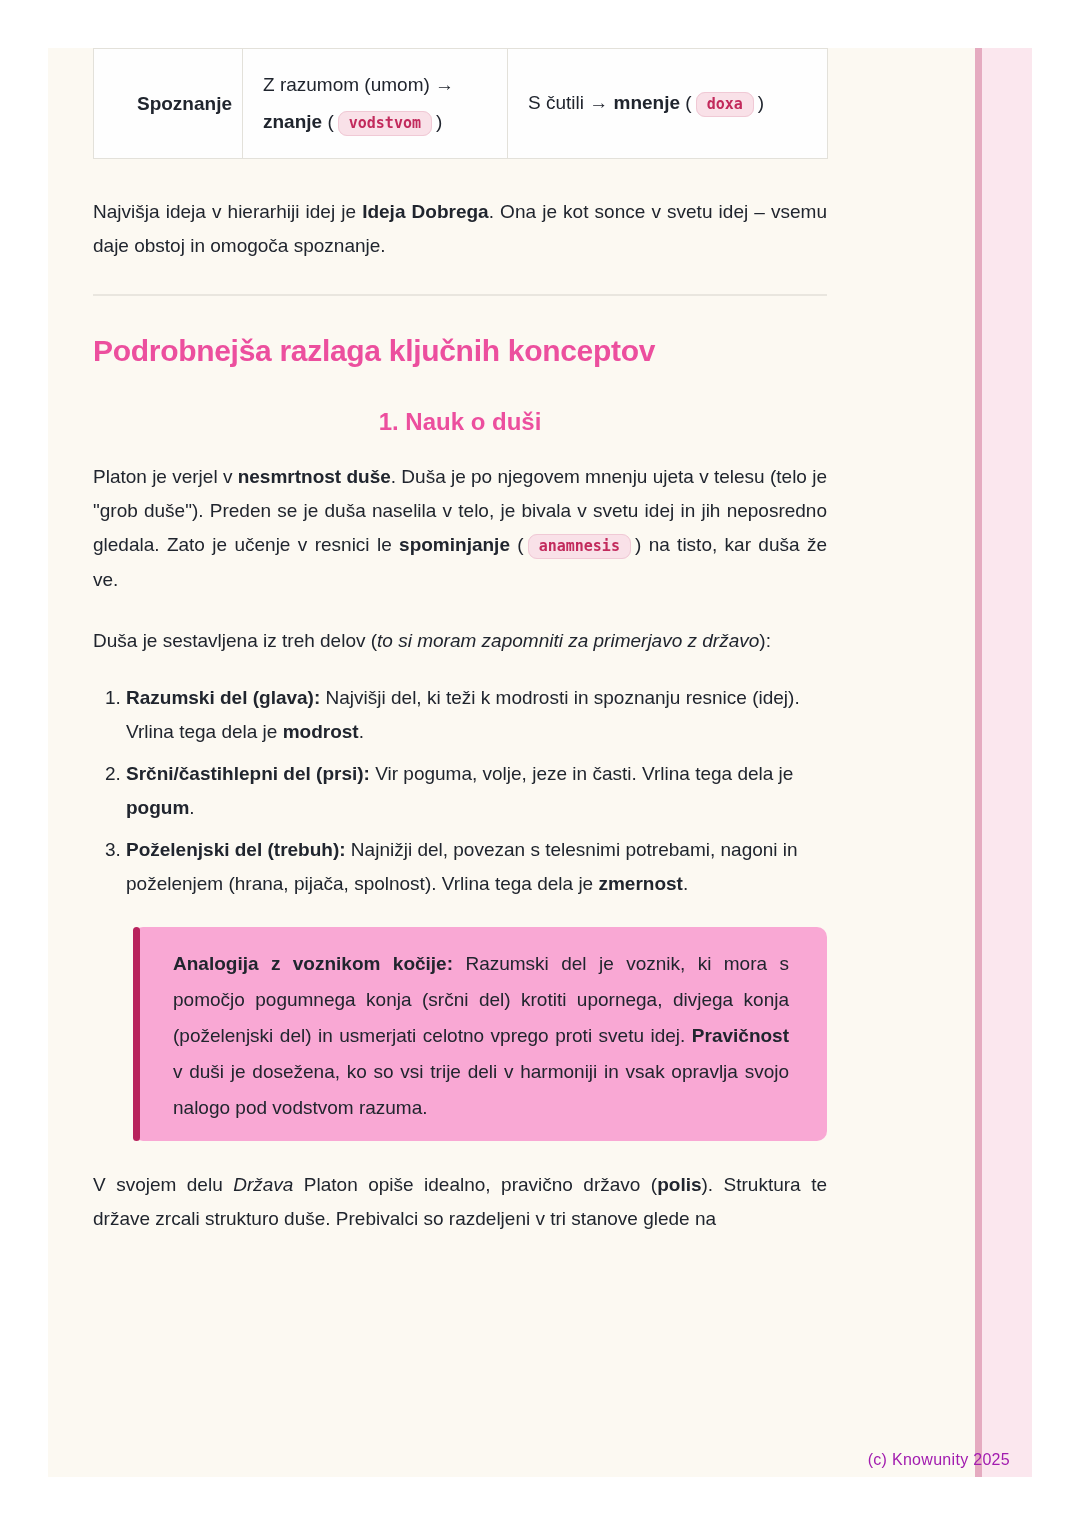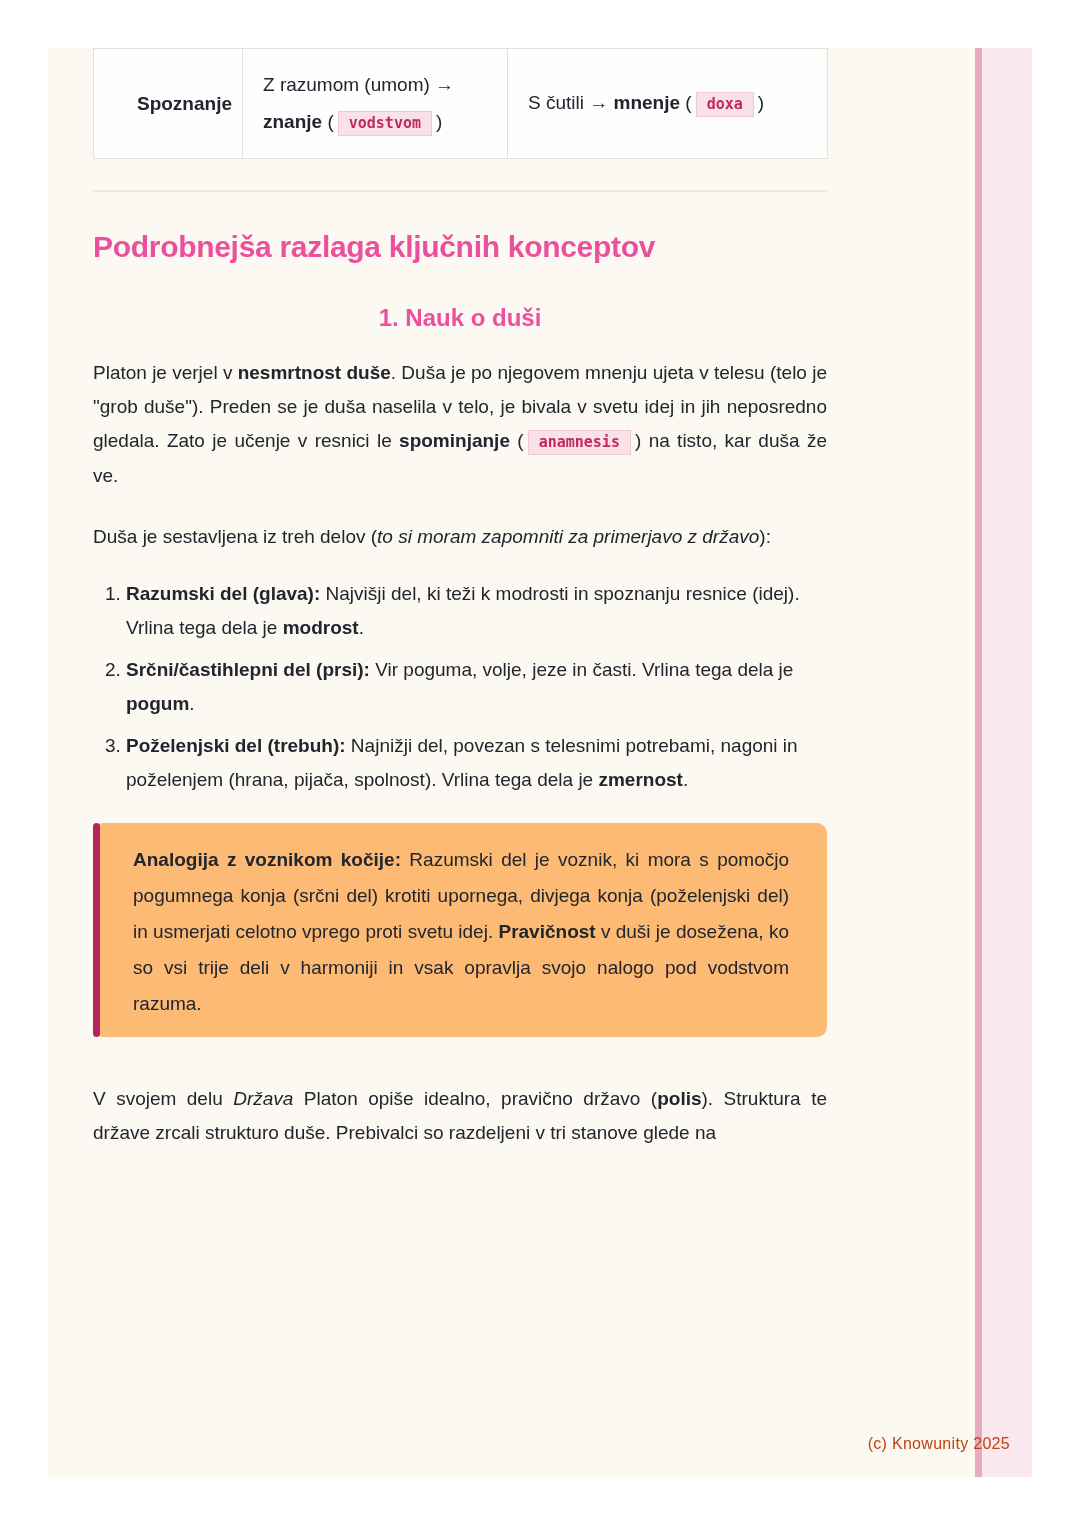--- a/index.html
+++ b/index.html
@@ -38,21 +38,21 @@
   table.cmp th {
     text-align:right; font-weight:bold; padding:0 10px 0 25px;
   }
   table.cmp td { padding:0 20px; }
   tr.r1 th, tr.r1 td { height:110px; }
   tr.r2 th, tr.r2 td { height:104px; background:#faf7ee; }
   
   code {
     font-family:"DejaVu Sans Mono", monospace;
     font-size:15px; font-weight:bold; color:#c22a5c;
-    background:#f9e1e8; border:1px solid #f0c9d5; border-radius:0;
+    background:#f9e1e8; border:1px solid #f0c9d5; border-radius:9px;
     padding:2px 10px 3px; margin:0 4px; white-space:nowrap;
   }
   
   .para { margin:36px 0 0; }
   .justify { text-align:justify; }
   .divider { border:none; height:2px; background:#e9e6df; margin:31px 0 0; }
   .h2 {
     color:#ec4f9e; font-size:30px; line-height:34px; font-weight:bold;
     margin:38px 0 0; letter-spacing:-0.3px;
   }
@@ -60,35 +60,36 @@
     color:#ec4f9e; font-size:24px; line-height:28px; font-weight:bold;
     margin:40px 0 0;
     text-align:center;
   }
   .p-soul  { margin-top:24px; }
   .p-parts { margin-top:27px; }
   ol.soul-list { margin:23px 0 0; padding-left:33px; }
   ol.soul-list li { margin:0 0 8px; }
   .callout {
     position:relative; margin-top:26px;
-    background:#fdba74; border-radius:10px;
+    background:#f9a8d4; border-radius:10px;
     padding:19px 38px 15px 40px;
+    margin-left:40px;
   }
   .callout::before {
     content:""; position:absolute; left:0; top:0; bottom:0; width:7px;
     background:#b8235d; border-radius:8px;
   }
   .callout-text { margin:0; line-height:36px; }
   .h3b { margin-top:47px; }
-  .p-last { margin-top:45px; }
+  .p-last { margin-top:27px; }
   strong { font-weight:bold; }
   em { font-style:italic; }
   .watermark {
-    position:absolute; right:22px; bottom:24px; z-index:5;
-    font-size:16px; color:#c2410c; letter-spacing:0.3px;
+    position:absolute; right:22px; bottom:8px; z-index:5;
+    font-size:16px; color:#a21caf; letter-spacing:0.3px;
   }
 </style>
 </head>
 <body>
 
 <div class="sheet">
   <div class="edge-band"></div>
   <div class="edge-line"></div>
 
   <main class="content">
@@ -101,20 +102,21 @@
       </colgroup>
       <tbody>
         <tr class="r1">
           <th>Spoznanje</th>
           <td><span>Z razumom (umom) → </span><strong>znanje</strong><span> (</span><code>vodstvom</code><span>)</span></td>
           <td><span>S čutili → </span><strong>mnenje</strong><span> (</span><code>doxa</code><span>)</span></td>
         </tr>
       </tbody>
     </table>
 
+    <p class="para justify"><span>Najvišja ideja v hierarhiji idej je </span><strong>Ideja Dobrega</strong><span>. Ona je kot sonce v svetu idej – vsemu daje obstoj in omogoča spoznanje.</span></p>
 
     <hr class="divider">
 
     <h2 class="h2">Podrobnejša razlaga ključnih konceptov</h2>
 
     <h3 class="h3">1. Nauk o duši</h3>
 
     <p class="para justify p-soul"><span>Platon je verjel v </span><strong>nesmrtnost duše</strong><span>. Duša je po njegovem mnenju ujeta v telesu (telo je "grob duše"). Preden se je duša naselila v telo, je bivala v svetu idej in jih neposredno gledala. Zato je učenje v resnici le </span><strong>spominjanje</strong><span> (</span><code>anamnesis</code><span>) na tisto, kar duša že ve.</span></p>
 
     <p class="para justify p-parts"><span>Duša je sestavljena iz treh delov (</span><em>to si moram zapomniti za primerjavo z državo</em><span>):</span></p>

